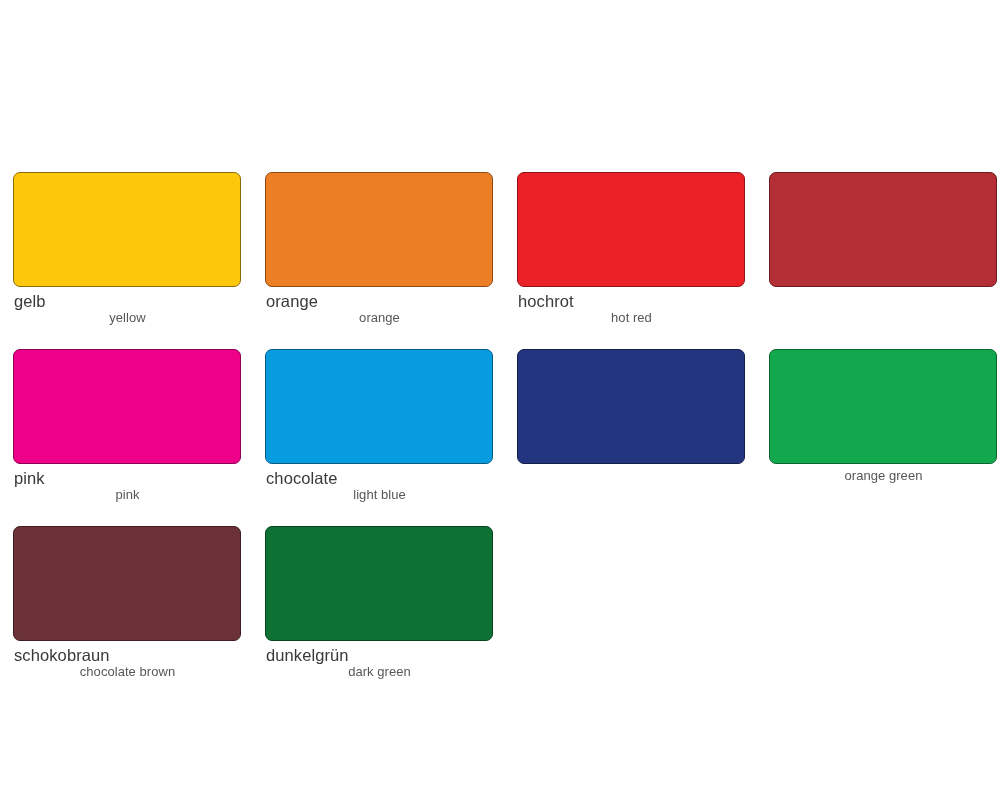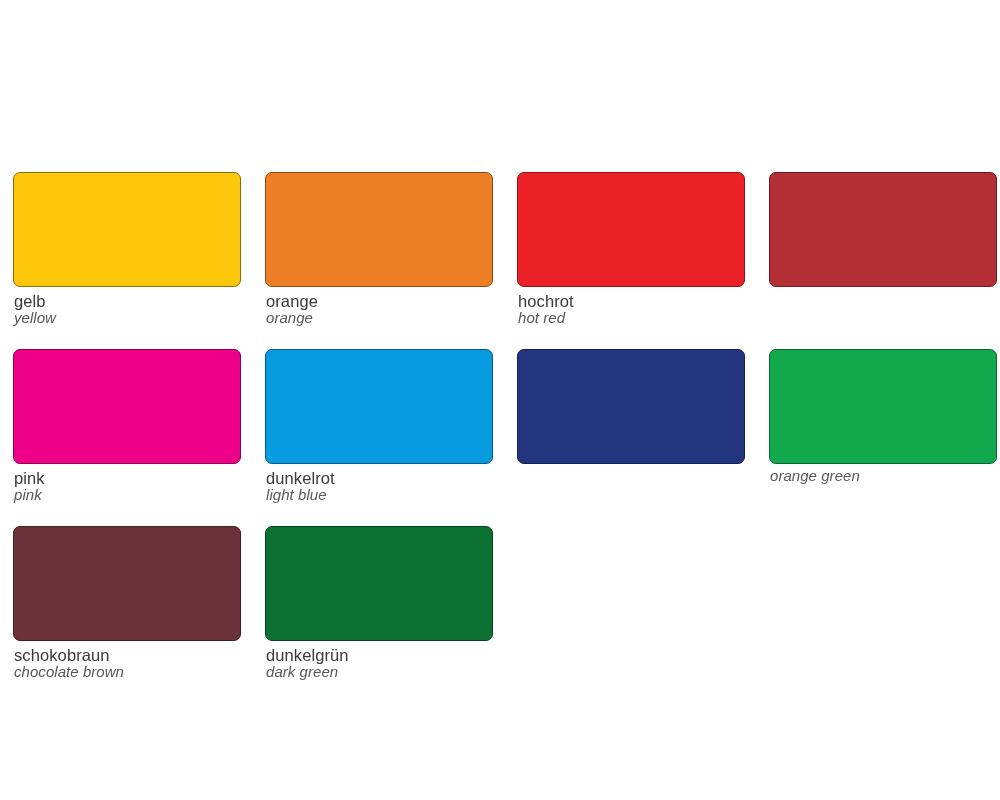--- a/index.html
+++ b/index.html
@@ -62,27 +62,27 @@
     line-height: 19px;
     font-weight: 400;
     color: #393939;
     letter-spacing: 0.1px;
     white-space: nowrap;
   }
 
   .swatch-translation {
     display: block;
     font-family: "Liberation Sans", sans-serif;
-    font-size: 15px;
+    font-size: 13px;
     line-height: 14px;
-    font-style: italic;
     font-weight: 400;
     color: #57575a;
     letter-spacing: 0.05px;
     white-space: nowrap;
+    text-align: center;
   }
 </style>
 </head>
 <body style="background: rgb(255, 255, 255);">
 
 <div id="swatch-chart" style="background: rgb(255, 255, 255);">
   <div class="swatch-grid">
       <div class="swatch-cell">
         <div class="swatch-chip" style="background: rgb(253, 200, 11); border-color: rgb(138, 109, 8);"></div>
         <div class="swatch-labels">
@@ -110,21 +110,21 @@
       <div class="swatch-cell">
         <div class="swatch-chip" style="background: rgb(239, 0, 137); border-color: rgb(141, 0, 82);"></div>
         <div class="swatch-labels">
           <span class="swatch-name">pink</span>
           <span class="swatch-translation">pink</span>
         </div>
       </div>
       <div class="swatch-cell">
         <div class="swatch-chip" style="background: rgb(7, 155, 224); border-color: rgb(4, 92, 133);"></div>
         <div class="swatch-labels">
-          <span class="swatch-name">dunkelrot</span>
+          <span class="swatch-name">chocolate</span>
           <span class="swatch-translation">light blue</span>
         </div>
       </div>
       <div class="swatch-cell">
         <div class="swatch-chip" style="background: rgb(35, 53, 127); border-color: rgb(21, 31, 76);"></div>
       </div>
       <div class="swatch-cell">
         <div class="swatch-chip" style="background: rgb(18, 168, 78); border-color: rgb(11, 100, 47);"></div>
         <div class="swatch-labels">
           <span class="swatch-translation">orange green</span>

